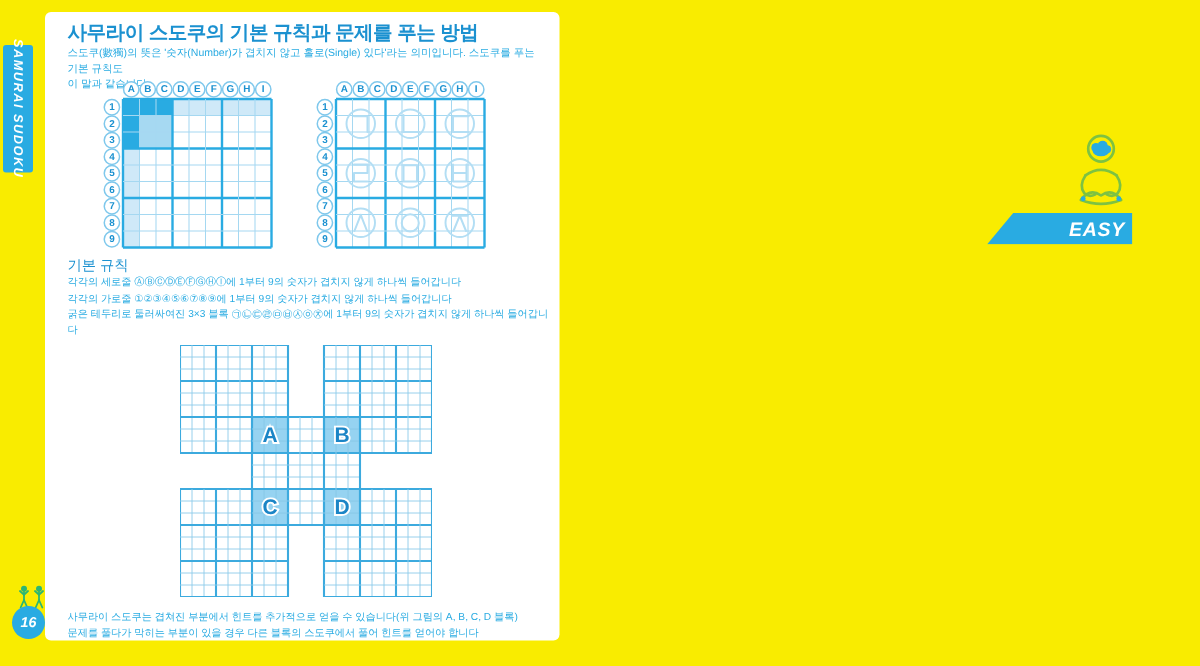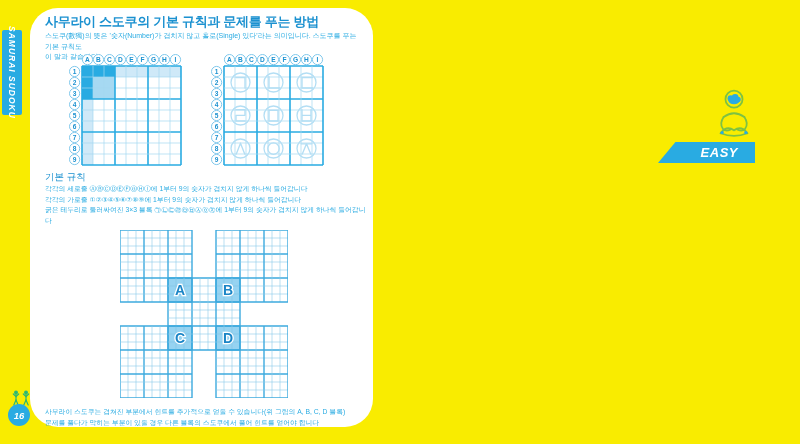--- a/index.html
+++ b/index.html
@@ -3,21 +3,21 @@
 <meta charset="utf-8">
 <style>
   html,body{margin:0;padding:0;}
   body{
     width:800px;height:444px;position:relative;overflow:hidden;
     background:#f9ec00;
     font-family:"Liberation Sans","DejaVu Sans",sans-serif;
   }
   #panel{
     position:absolute;left:30px;top:8px;width:343px;height:419px;
-    background:#ffffff;border-radius:28px;
+    background:#ffffff;border-radius:4px;
   }
   #title{
     position:absolute;left:15px;top:5px;margin:0;
     font-size:13px;font-weight:bold;color:#1b91d0;letter-spacing:-0.3px;
   }
   #intro{
     position:absolute;left:15px;top:23px;margin:0;width:320px;
     font-size:7px;line-height:10.5px;color:#29abe2;
   }
   #grid1{position:absolute;left:38px;top:46px;}
@@ -51,21 +51,21 @@
     background:#29abe2;border-radius:50%;
     display:flex;align-items:center;justify-content:center;
     color:#ffffff;font-size:9.5px;font-weight:bold;font-style:italic;
   }
   #character{position:absolute;left:711px;top:88px;}
   #easy{
     position:absolute;left:658px;top:142px;width:97px;height:21px;
     background:#29abe2;
     clip-path:polygon(18% 0,100% 0,100% 100%,0 100%);
     display:flex;align-items:center;justify-content:flex-end;
-    padding-right:12px;box-sizing:border-box;
+    padding-right:0;box-sizing:border-box;
   }
   #easy span{
     color:#ffffff;font-size:13px;font-weight:bold;font-style:italic;
     letter-spacing:0.5px;margin-right:5px;
   }
   svg text{font-family:"Liberation Sans","DejaVu Sans",sans-serif;}
 </style>
 </head>
 <body>
 

